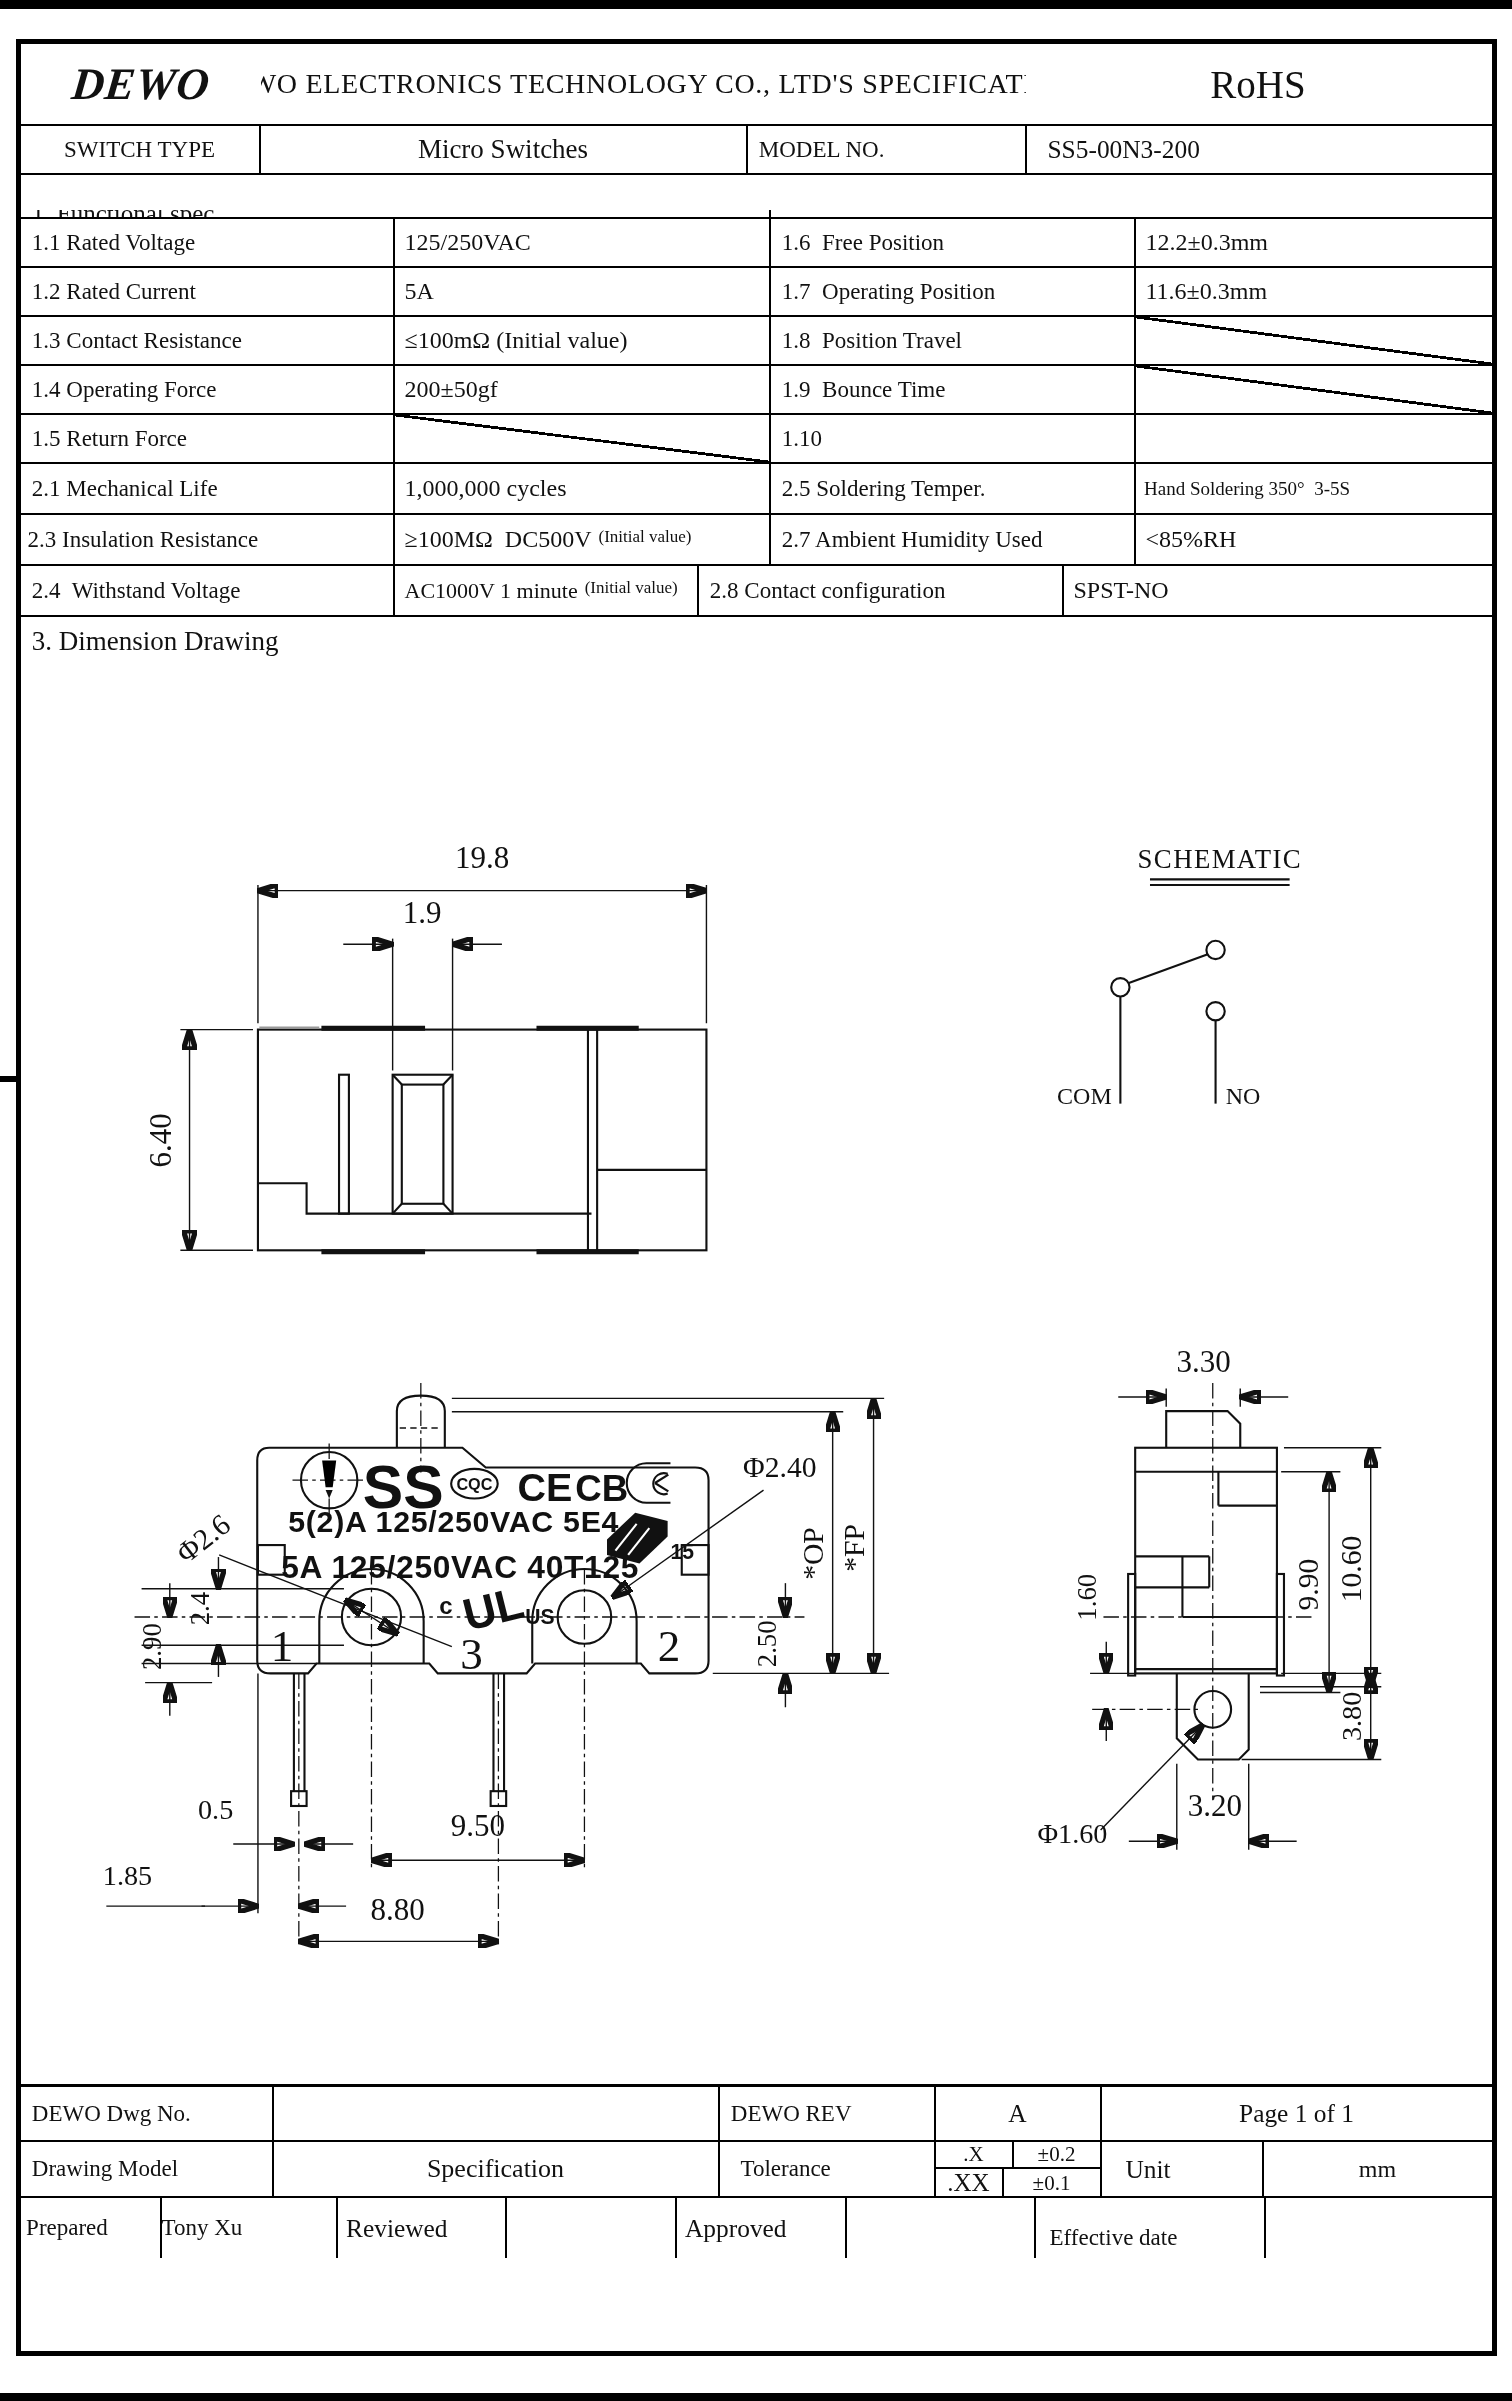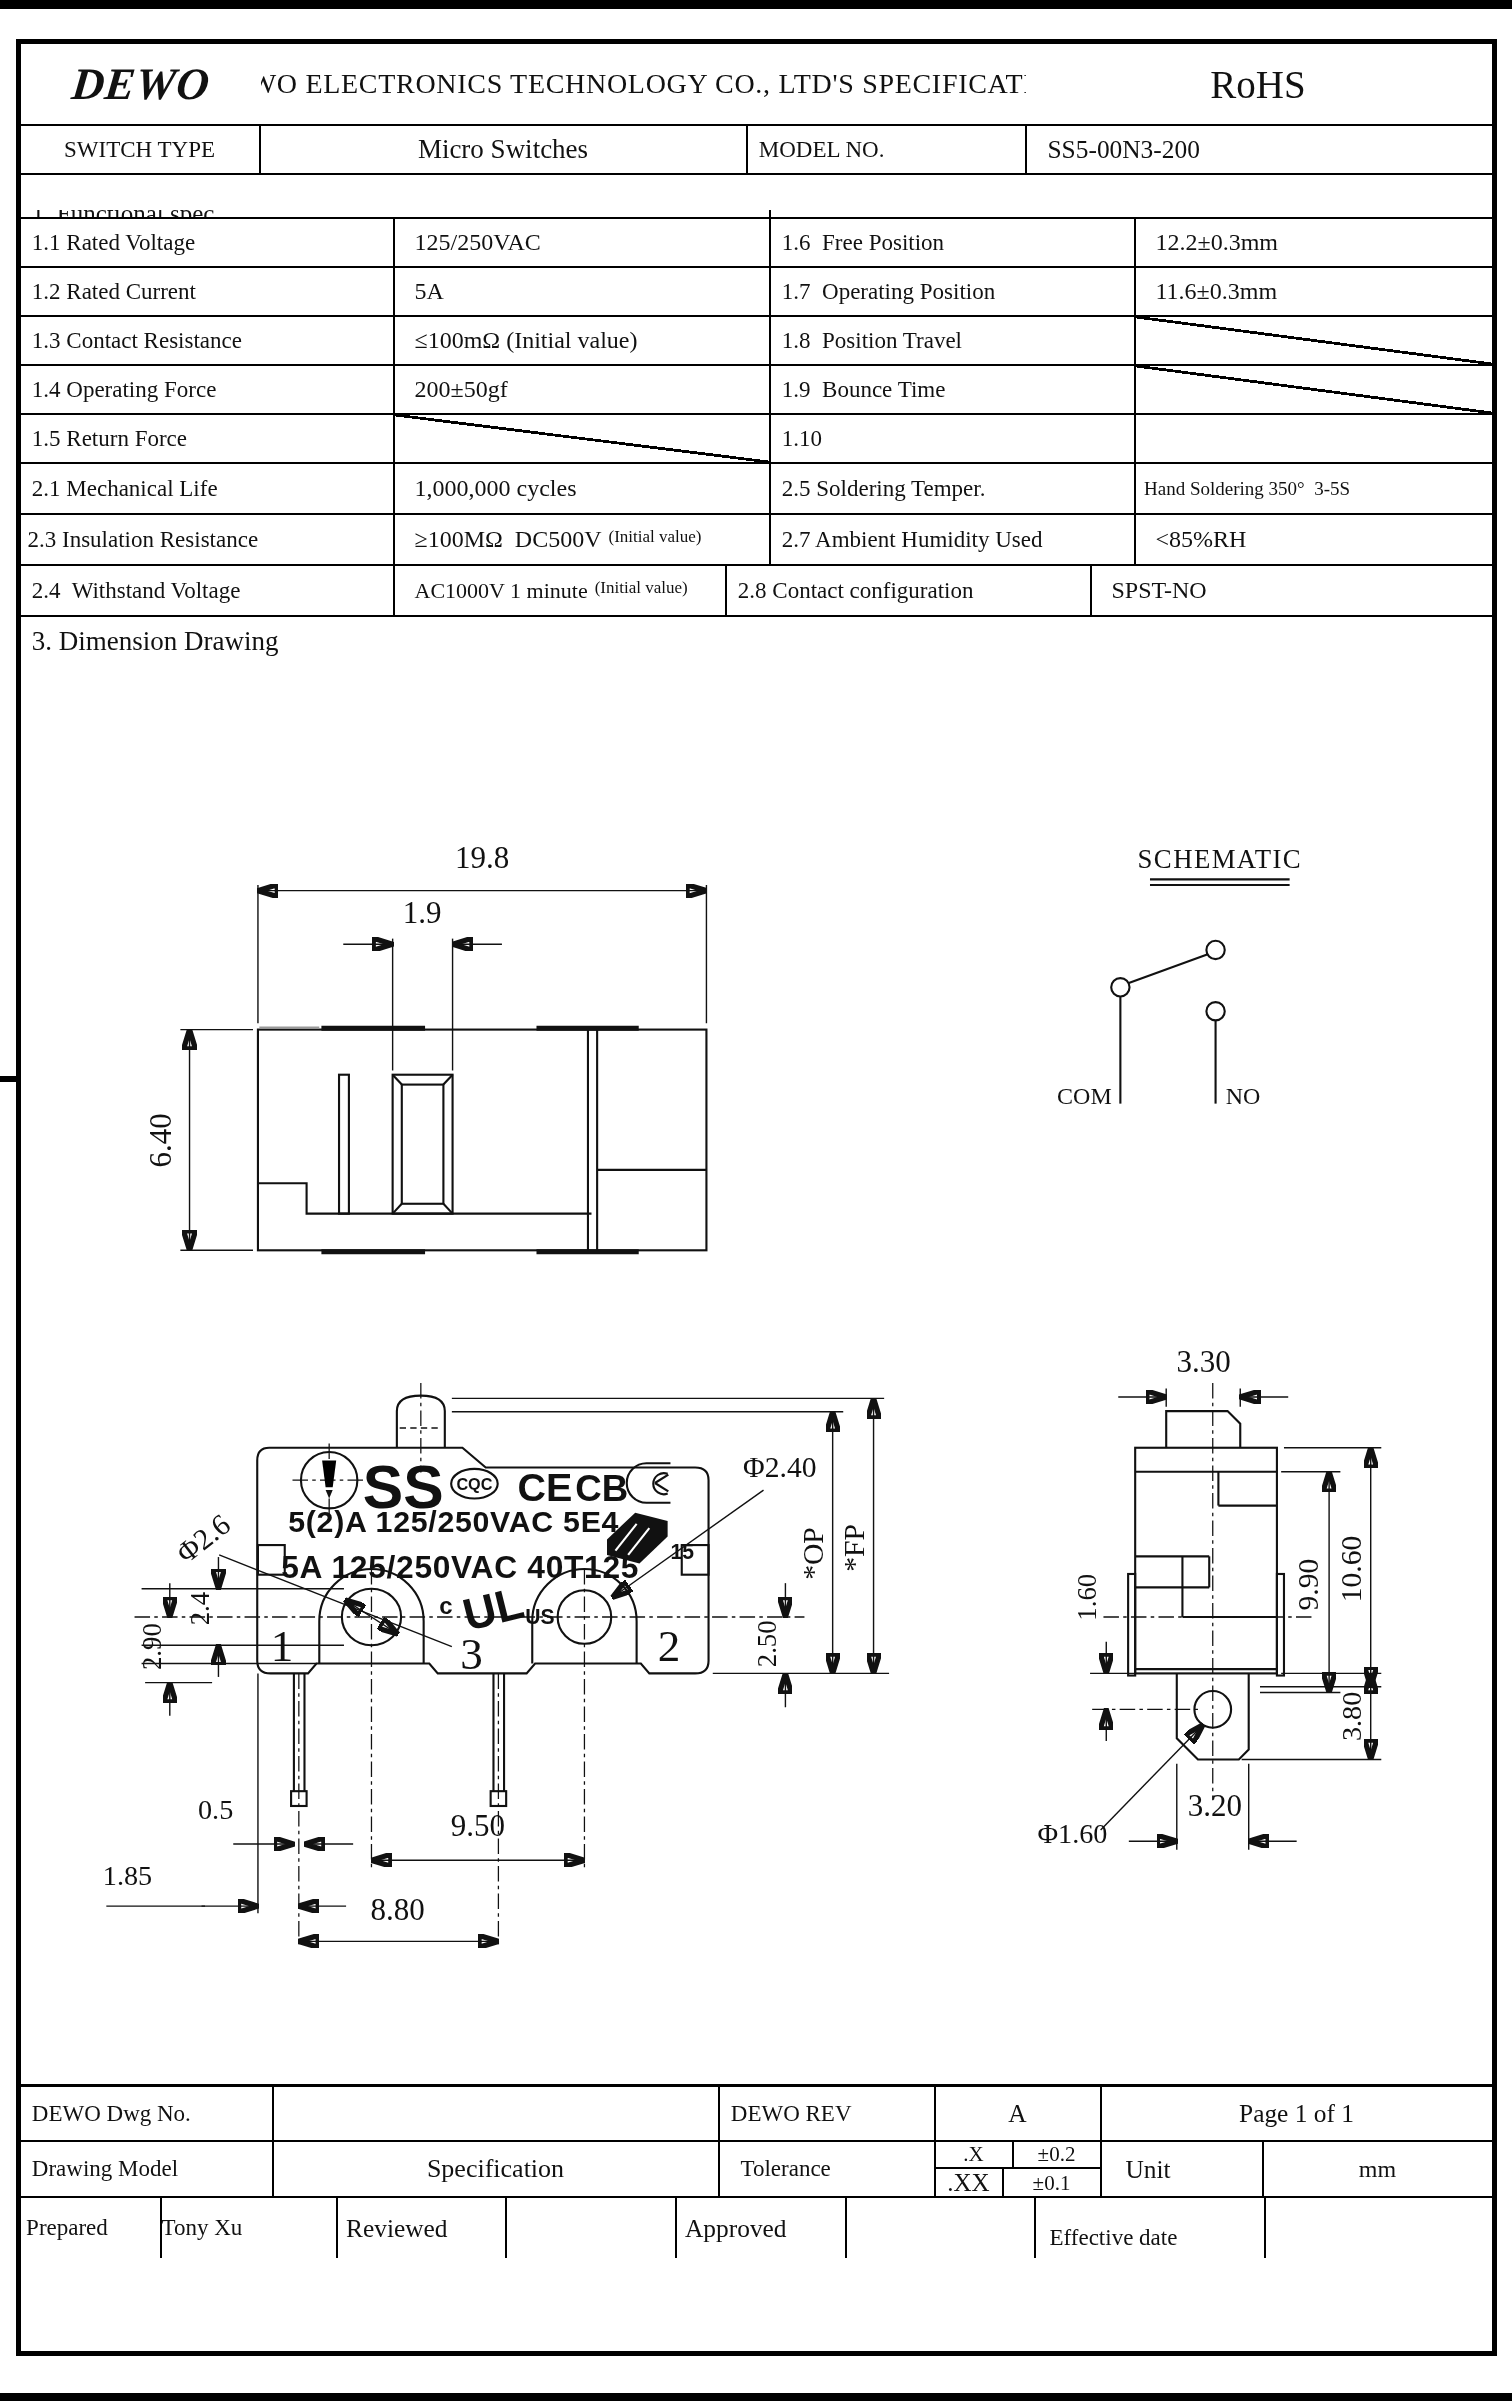--- a/index.html
+++ b/index.html
@@ -12,21 +12,21 @@
   #frame{position:absolute;left:15.5px;top:39px;width:1481px;height:2317px;
          border:5px solid #000;box-sizing:border-box;background:#fff;}
   .band{position:relative;display:flex;box-sizing:border-box;width:1471px;}
   .bt4{border-top:2.8px solid #000;}
   .bt5{border-top:3.5px solid #000;}
   .cell{box-sizing:border-box;display:flex;align-items:center;white-space:pre;overflow:hidden;}
   .br{border-right:2.1px solid #000;}
   .pad{padding-left:11.3px;}
   .ctr{justify-content:center;}
   .lbl{font-size:23px;}
-  .val{font-size:24px;padding-left:20px;}
+  .val{font-size:24px;padding-left:10px;}
   .note{font-size:17px;margin-left:7px;transform:translateY(-2.8px);}
   .sm{font-size:19px;}
   .sec{font-size:25px;margin-top:35px;}
   .diag{background:linear-gradient(to top right,transparent calc(50% - 1.4px),
         #000 calc(50% - 1.4px),#000 calc(50% + 1.4px),transparent calc(50% + 1.4px));}
   #logo{font-size:45px;font-weight:bold;font-style:italic;letter-spacing:0.7px;transform:skewX(-6deg);}
   #doc-title{font-size:28px;letter-spacing:0.7px;}
   #rohs{font-size:39px;}
   #sec3-title{position:absolute;left:11.3px;top:8.5px;font-size:27px;}
   #drawing-band{display:block;position:relative;}
@@ -110,21 +110,21 @@
     <div class="cell sm" style="width:356px;padding-left:8.5px">Hand Soldering 350°  3-5S</div>
   </div>
   <div class="band bt4" style="height:51px">
     <div class="cell br lbl" style="width:374px;padding-left:7px">2.3 Insulation Resistance</div>
     <div class="cell br" style="width:376px"><span class="val">≥100MΩ  DC500V</span><span class="note">(Initial value)</span></div>
     <div class="cell br lbl pad" style="width:365px">2.7 Ambient Humidity Used</div>
     <div class="cell val" style="width:356px">&lt;85%RH</div>
   </div>
   <div class="band bt4" style="height:51px">
     <div class="cell br lbl pad" style="width:374px">2.4  Withstand Voltage</div>
-    <div class="cell br" style="width:332px"><span class="val" style="font-size:22px">AC1000V 1 minute</span><span class="note">(Initial value)</span></div>
+    <div class="cell br" style="width:304px"><span class="val" style="font-size:22px">AC1000V 1 minute</span><span class="note">(Initial value)</span></div>
     <div class="cell br lbl pad" style="width:365px">2.8 Contact configuration</div>
     <div class="cell val" style="width:356px">SPST-NO</div>
   </div>
 
   <div class="band bt4" id="drawing-band" style="height:1469px">
     <div id="sec3-title">3. Dimension Drawing</div>
     <svg width="1471" height="1469" viewBox="29 1002 2086 2083">
       <defs>
         <marker id="arr" viewBox="0 0 12 8" refX="11.5" refY="4" markerWidth="15" markerHeight="10" orient="auto-start-reverse">
           <path d="M0.5,0.6 L11.5,4 L0.5,7.4 z" fill="#111" stroke="none"></path>

